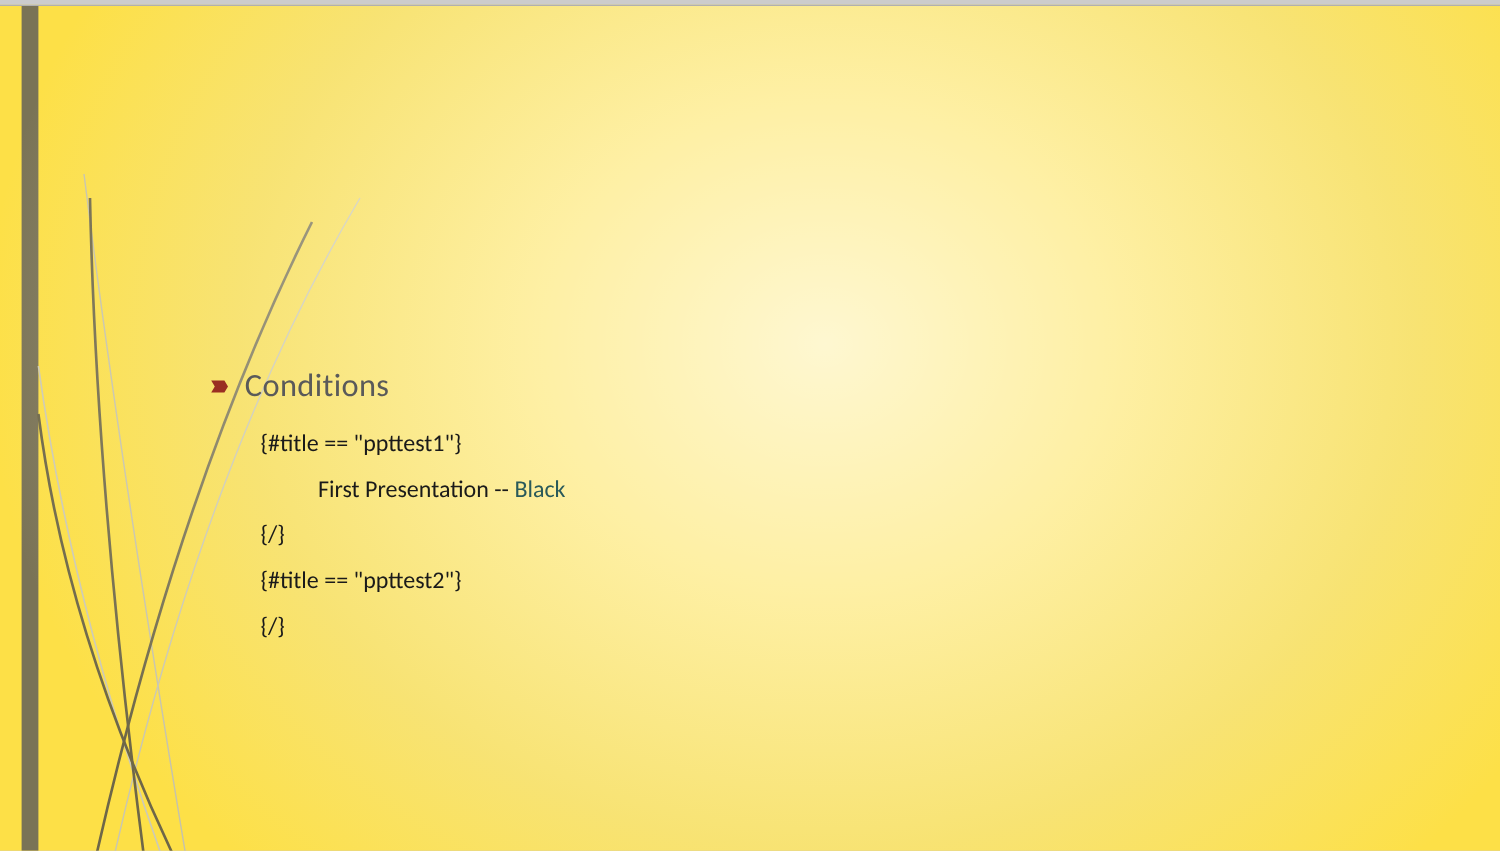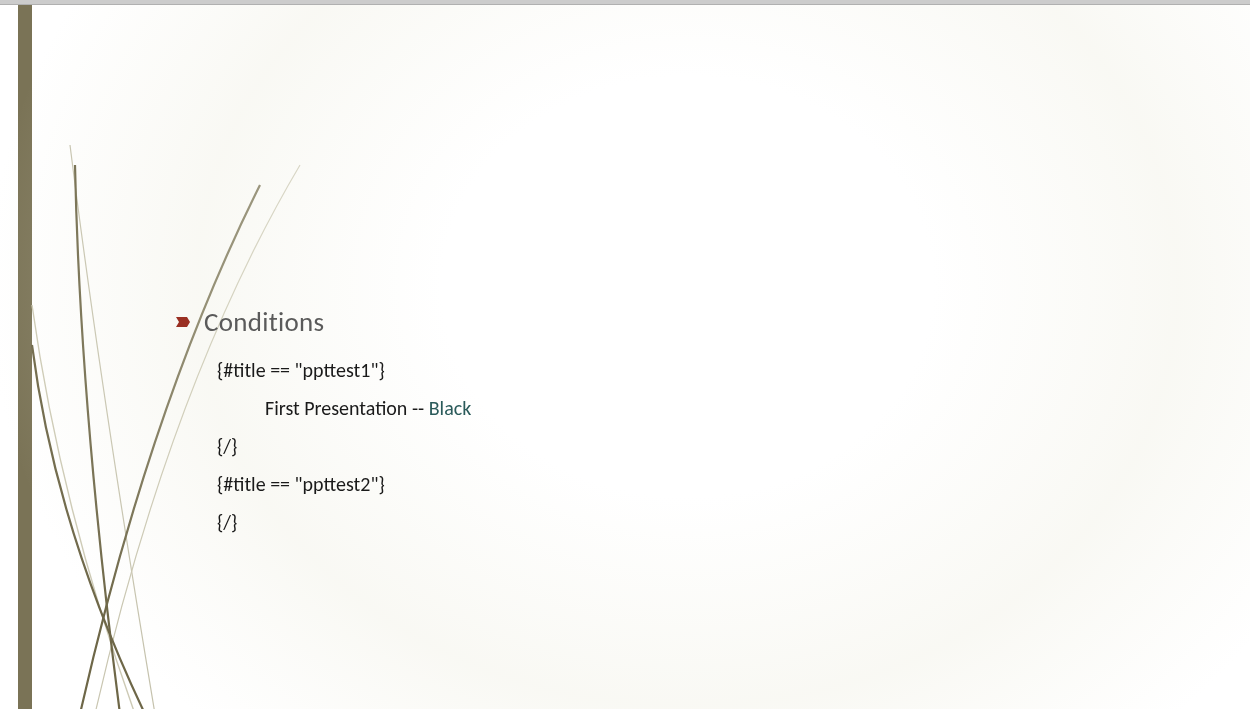--- a/index.html
+++ b/index.html
@@ -14,21 +14,21 @@
       font-family: "Segoe UI", "Calibri", Arial, sans-serif;
       overflow: hidden;
       position: relative;
     }
     .outer-frame {
       position: absolute;
       top: 4px;
       left: 0;
       width: 1250px;
       height: 705px;
-      background: #ffffff;
+      background: #fde047;
       border-top: 1px solid #b0b0b0;
     }
     .left-bar {
       position: absolute;
       top: 0;
       left: 18px;
       width: 14px;
       height: 100%;
       background: #7a7356;
     }

